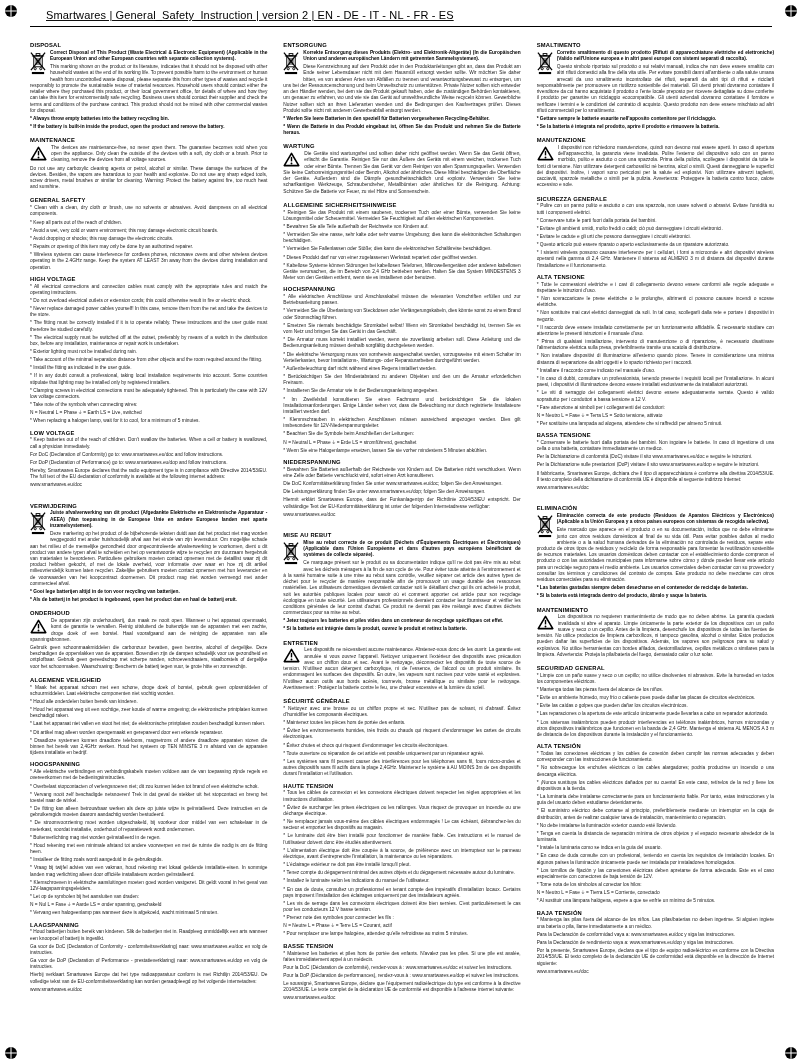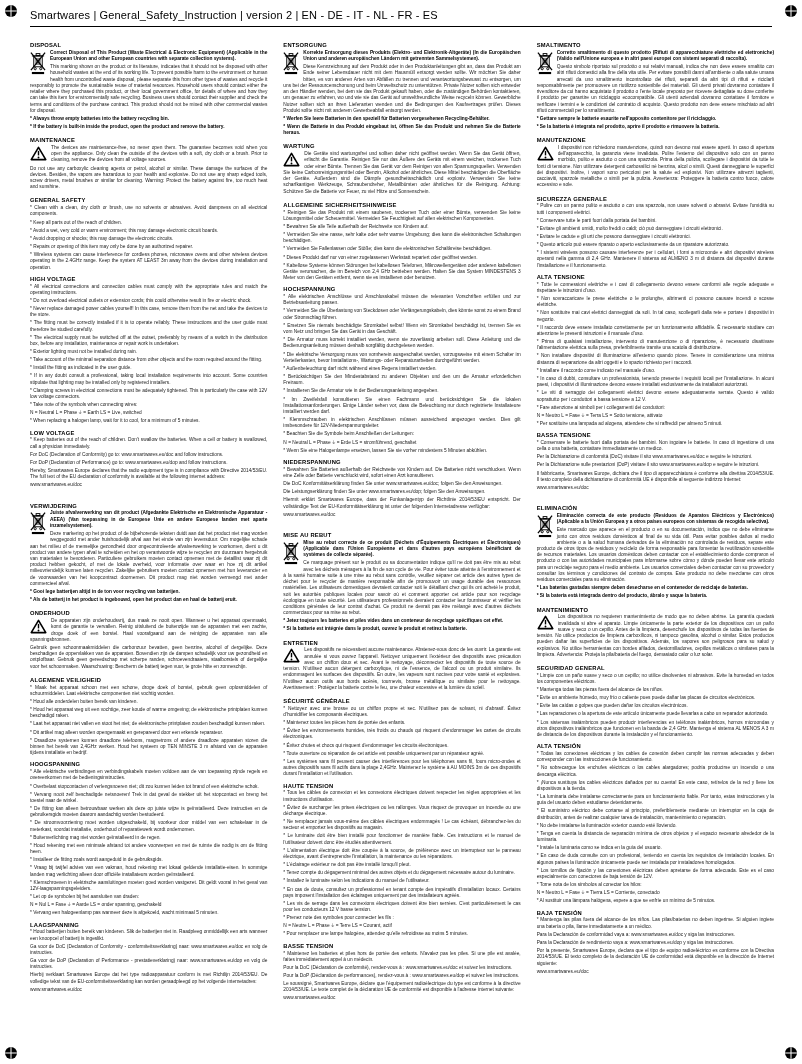--- a/index.html
+++ b/index.html
@@ -15,21 +15,21 @@
     position: absolute; width: 12px; height: 12px;
     border-radius: 50%; background: #000; overflow: hidden;
   }
   .reg-mark::before { content:""; position:absolute; left:50%; top:0; width:1px; height:12px; background:#fff; transform:translateX(-50%); }
   .reg-mark::after  { content:""; position:absolute; top:50%; left:0; height:1px; width:12px; background:#fff; transform:translateY(-50%); }
   .reg-tl { left: 5px; top: 5px; }
   .reg-tr { right: 5px; top: 5px; }
   .reg-bl { left: 5px; bottom: 5px; }
   .reg-br { right: 5px; bottom: 5px; }
 
-  header { padding: 9px 30px 0 30px; }
+  header { padding: 9px 30px 0 46px; text-decoration: underline; }
   .header-text { font-size: 11px; letter-spacing: .15px; color: #000; }
   .header-rule { margin: 5px 30px 0 30px; border-top: 1px solid #000; }
 
   #columns {
     display: flex; gap: 16px;
     padding: 10px 28px 16px 30px;
     align-items: flex-start;
   }
   .col { flex: 1 1 0; min-width: 0; }
   .lang-block + .lang-block { margin-top: 14px; }

